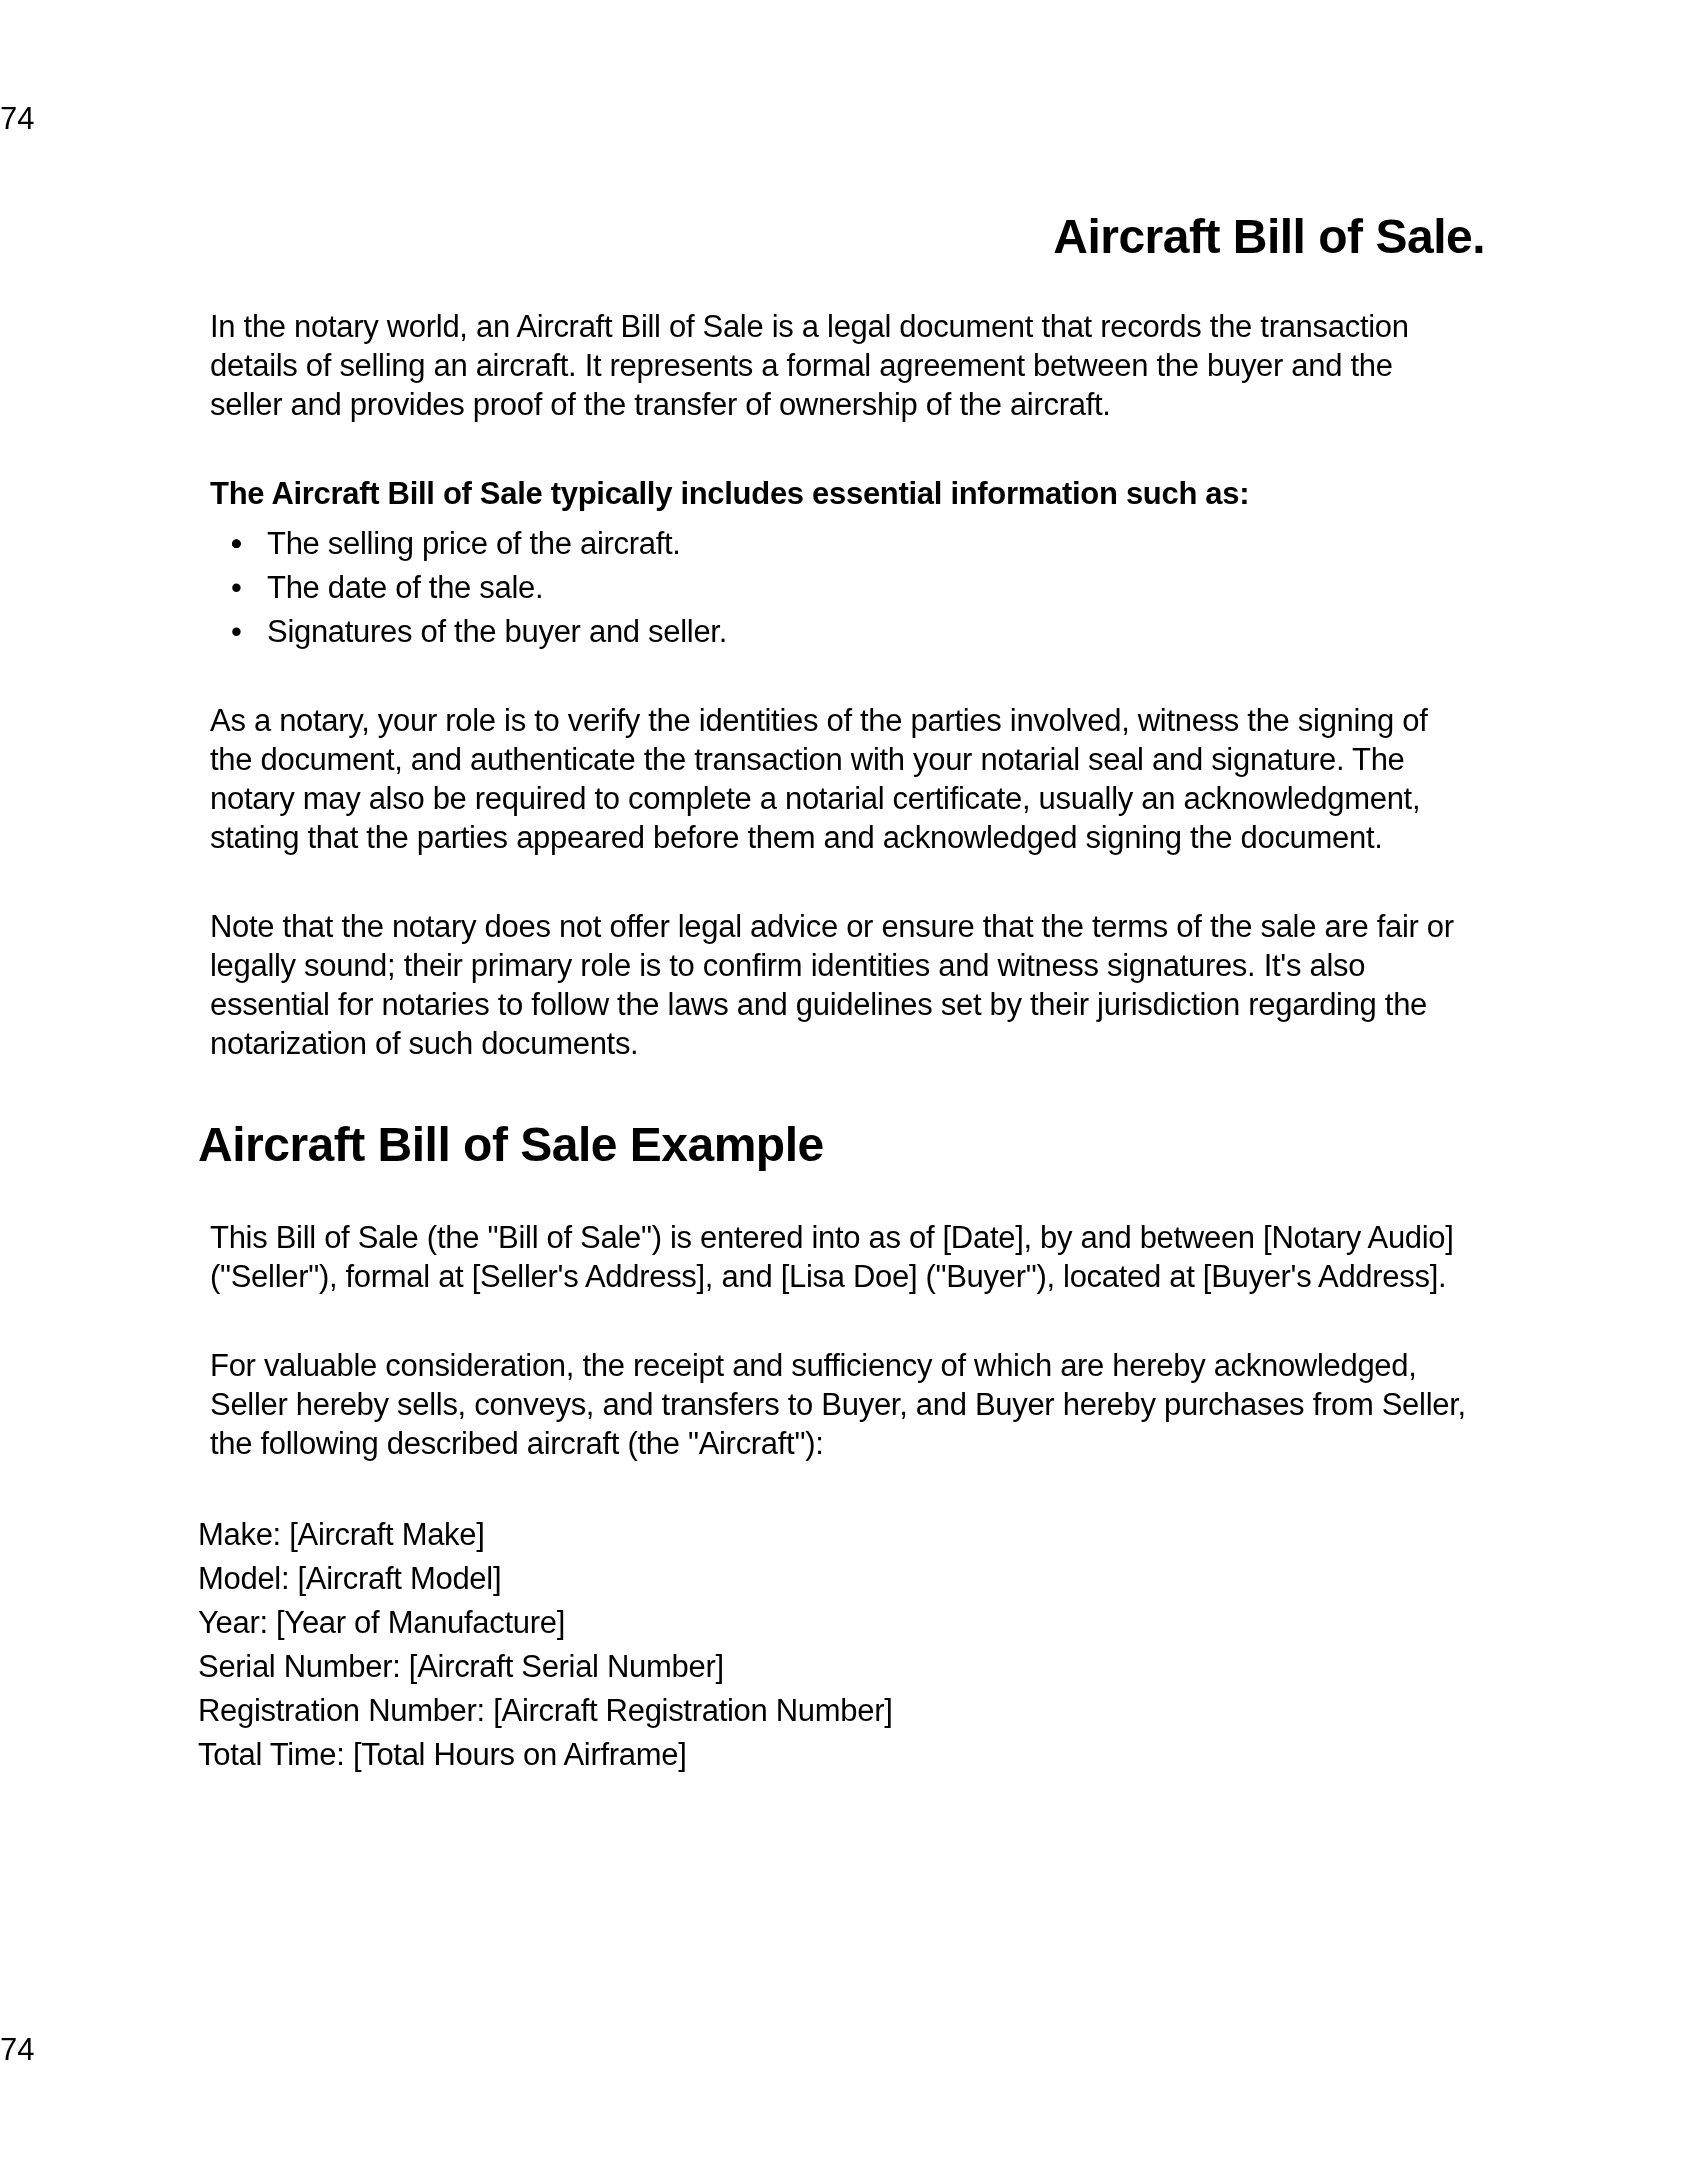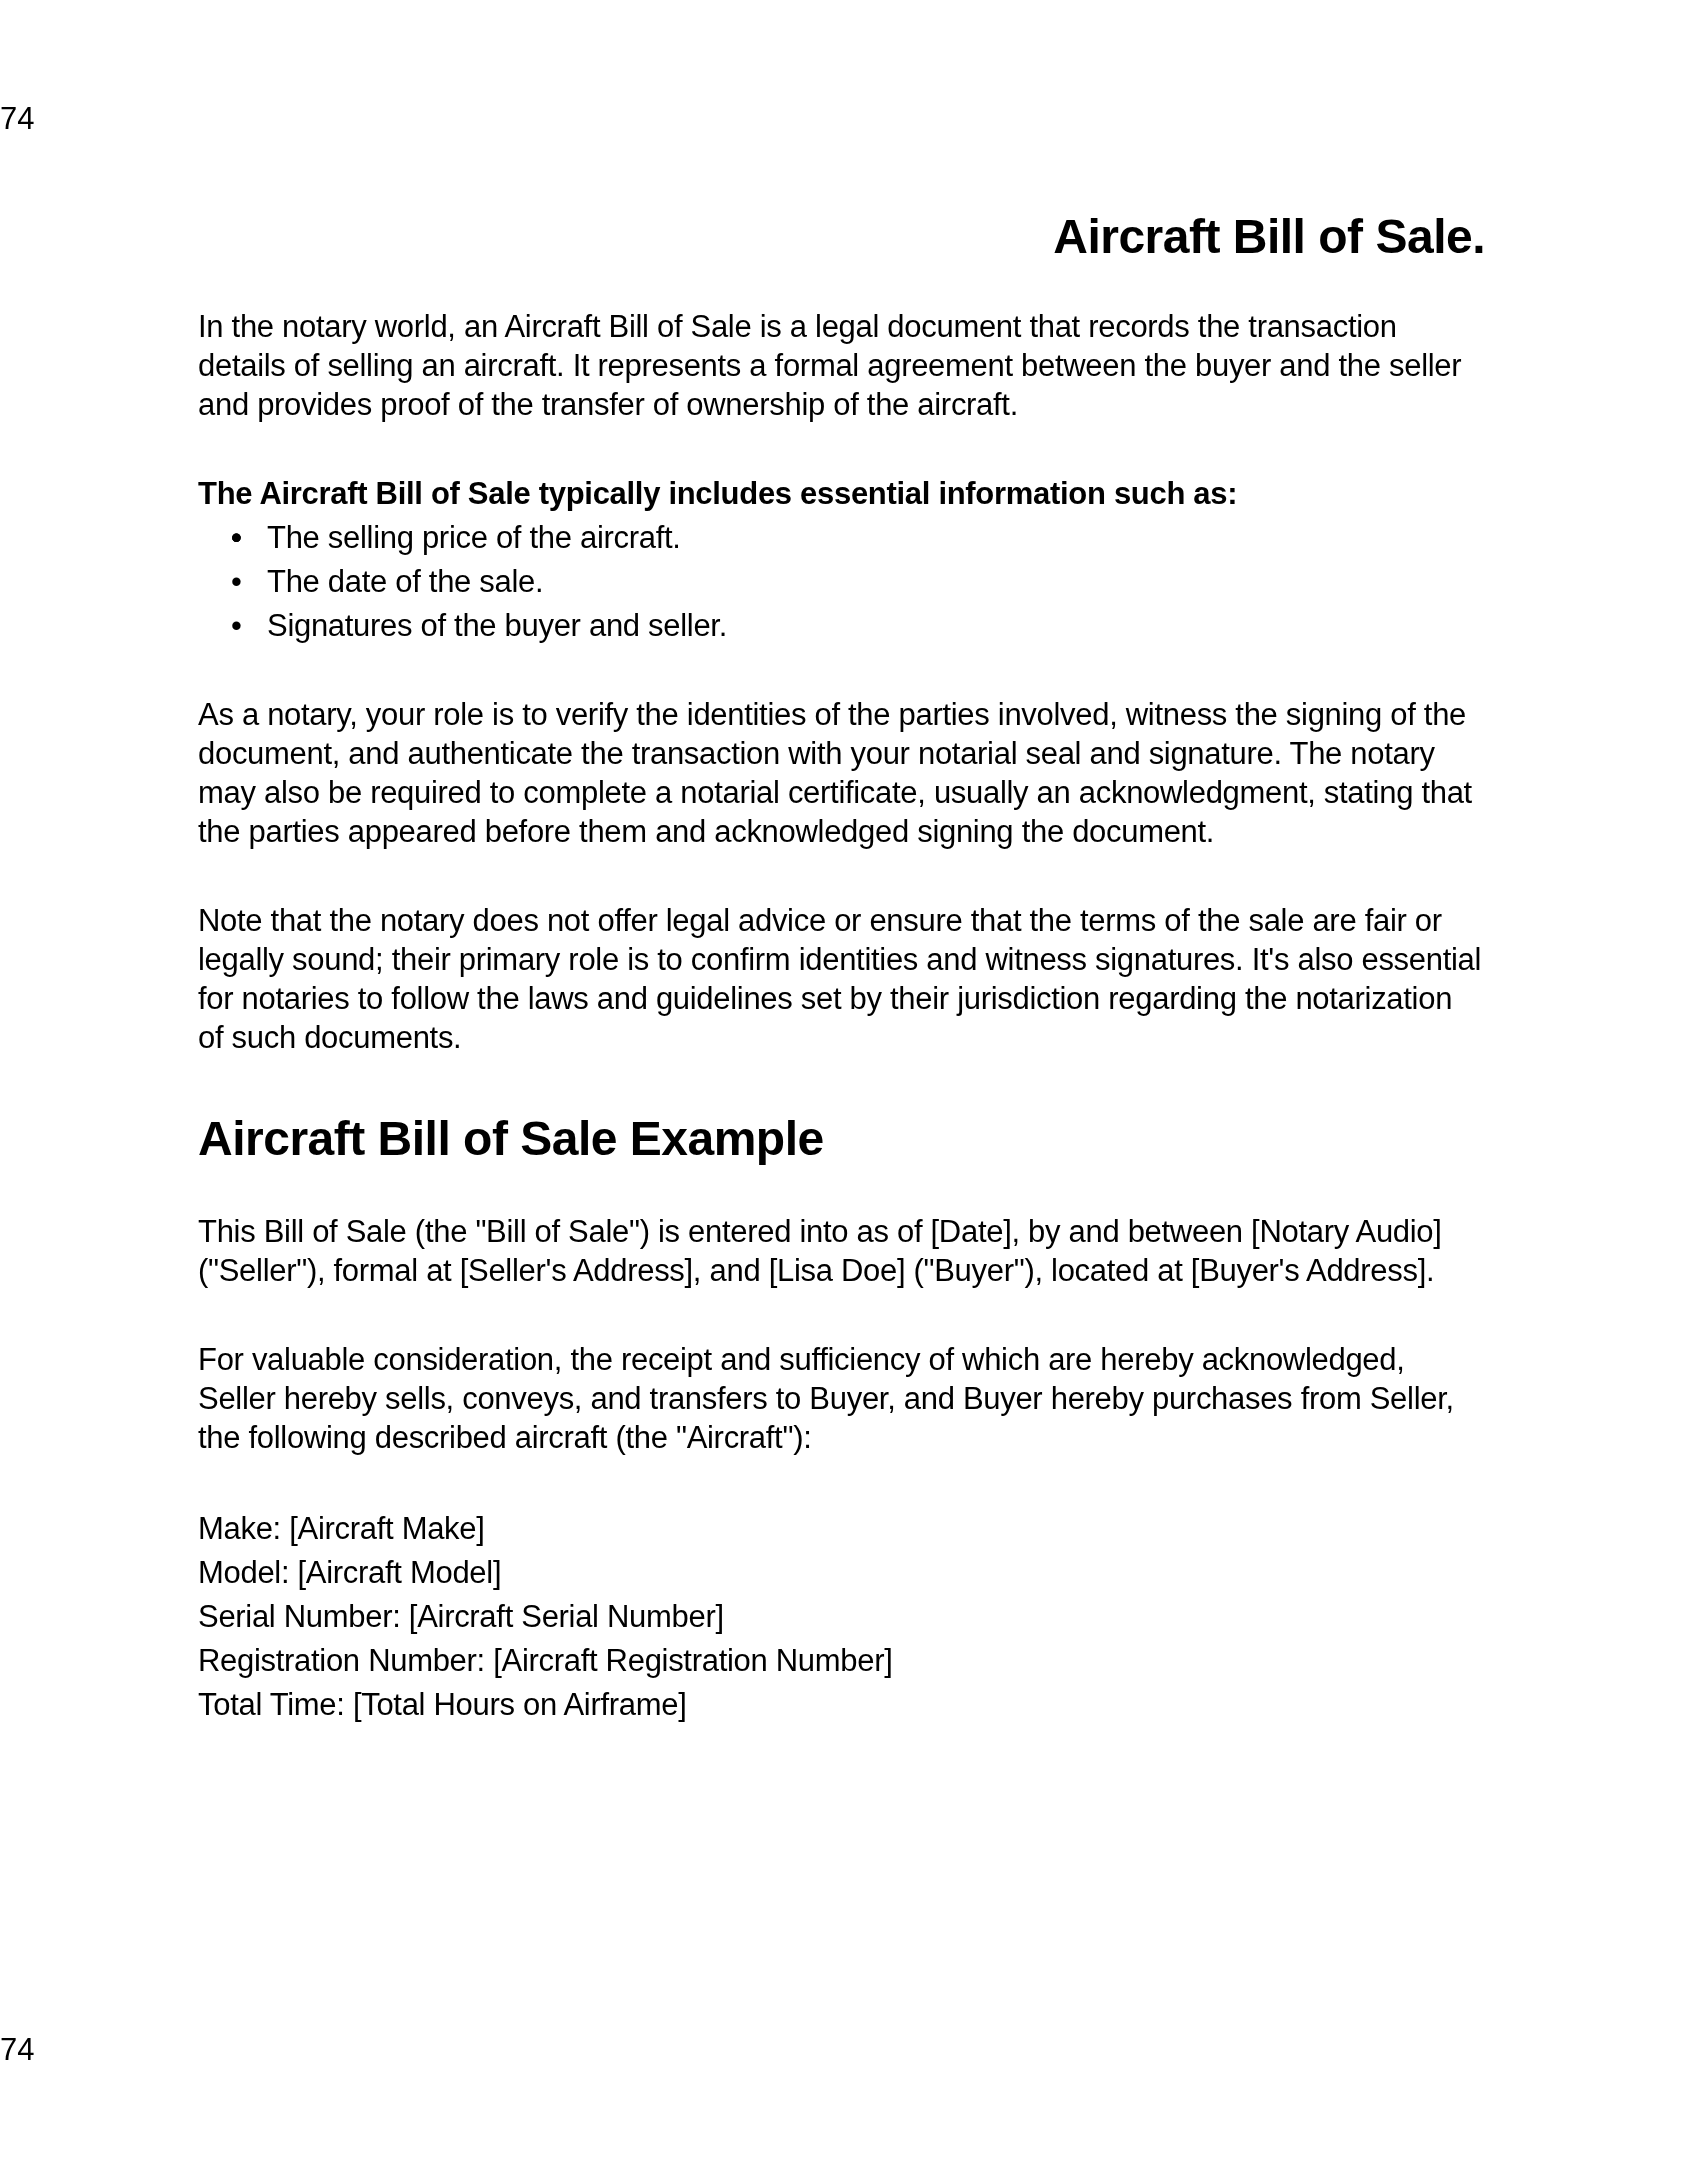--- a/index.html
+++ b/index.html
@@ -38,21 +38,21 @@
     h1.title {
       margin: 0;
       text-align: right;
       font-size: 48px;
       line-height: 69px;
       font-weight: bold;
       letter-spacing: -0.5px;
       padding-top: 4px;
     }
     p {
-      margin: 0;
+      margin: 12px;
     }
     .intro { margin-top: 36px; }
     .includes-heading {
       margin-top: 50px;
       font-weight: bold;
     }
     ul.bullets {
       list-style: none;
       margin: 2px 0 0 0;
       padding: 0;
@@ -123,20 +123,21 @@
 
   <h2 class="example-heading">Aircraft Bill of Sale Example</h2>
 
   <p class="bill-intro">This Bill of Sale (the "Bill of Sale") is entered into as of [Date], by and between [Notary Audio] ("Seller"), formal at [Seller's Address], and [Lisa Doe] ("Buyer"), located at [Buyer's Address].</p>
 
   <p class="consideration">For valuable consideration, the receipt and sufficiency of which are hereby acknowledged, Seller hereby sells, conveys, and transfers to Buyer, and Buyer hereby purchases from Seller, the following described aircraft (the "Aircraft"):</p>
 
   <div class="details">
     <div class="detail-line">Make: [Aircraft Make]</div>
     <div class="detail-line">Model: [Aircraft Model]</div>
+    <div class="detail-line">Year: [Year of Manufacture]</div>
     <div class="detail-line">Serial Number: [Aircraft Serial Number]</div>
     <div class="detail-line">Registration Number: [Aircraft Registration Number]</div>
     <div class="detail-line">Total Time: [Total Hours on Airframe]</div>
   </div>
 </div>
 
 <div class="page-number bottom">74</div>
 
 
 </body></html>

